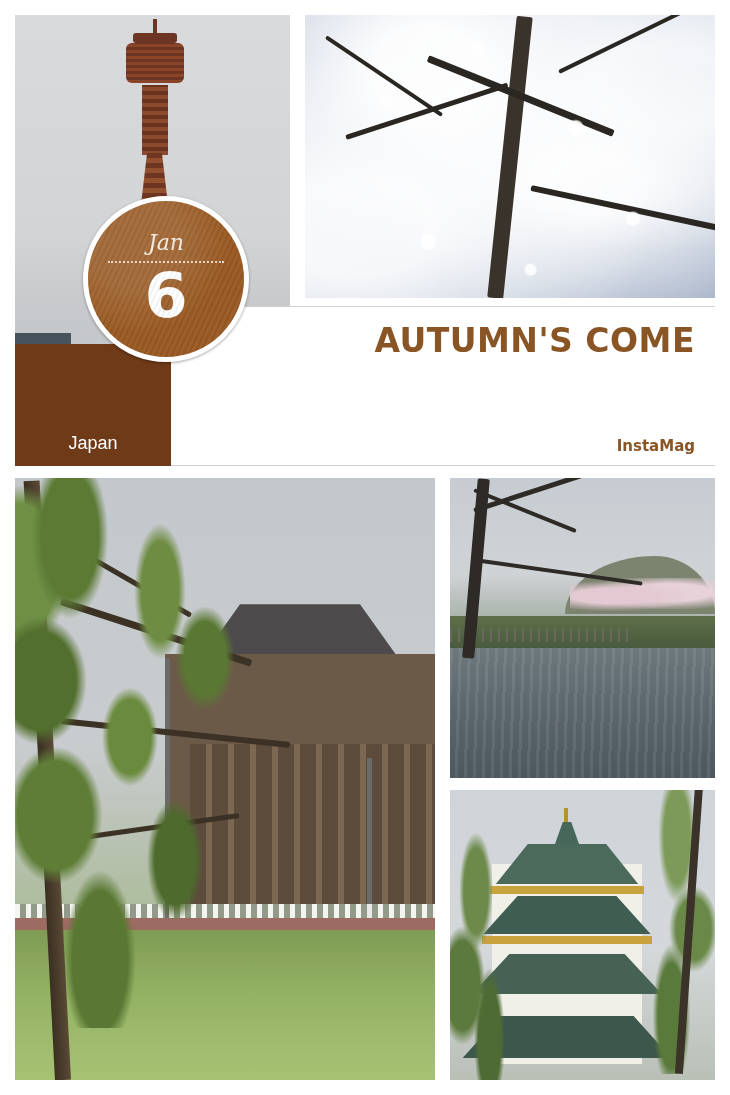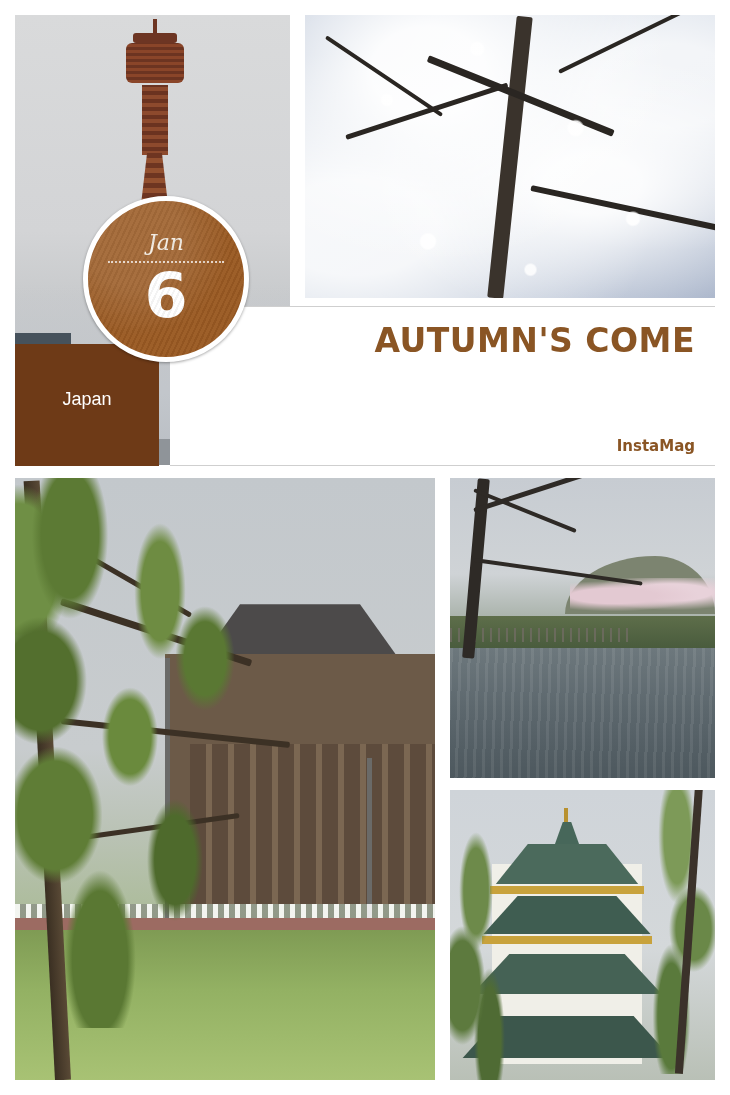--- a/index.html
+++ b/index.html
@@ -276,23 +276,23 @@
     color: #6e6e6e;
   }
   #caption-brand {
     position: absolute; right: 20px; bottom: 10px;
     font-size: 15px; font-weight: bold; color: #8a5524;
     font-family: "DejaVu Sans", sans-serif;
   }
 
   
   #country-tab {
-    position: absolute; left: 15px; top: 344px; width: 144px; height: 122px;
+    position: absolute; left: 15px; top: 344px; width: 156px; height: 122px;
     background: #6e3a17; z-index: 5;
-    display: flex; align-items: center; justify-content: center;
+    display: flex; align-items: flex-end; justify-content: center;
   }
   #country-label {
     color: #ffffff; font-size: 18px; padding-bottom: 12px;
     font-family: "Liberation Sans", sans-serif;
   }
 
   
   #date-badge {
     position: absolute; left: 83px; top: 196px; width: 166px; height: 166px;
     border-radius: 50%; background: #9a5a23;

